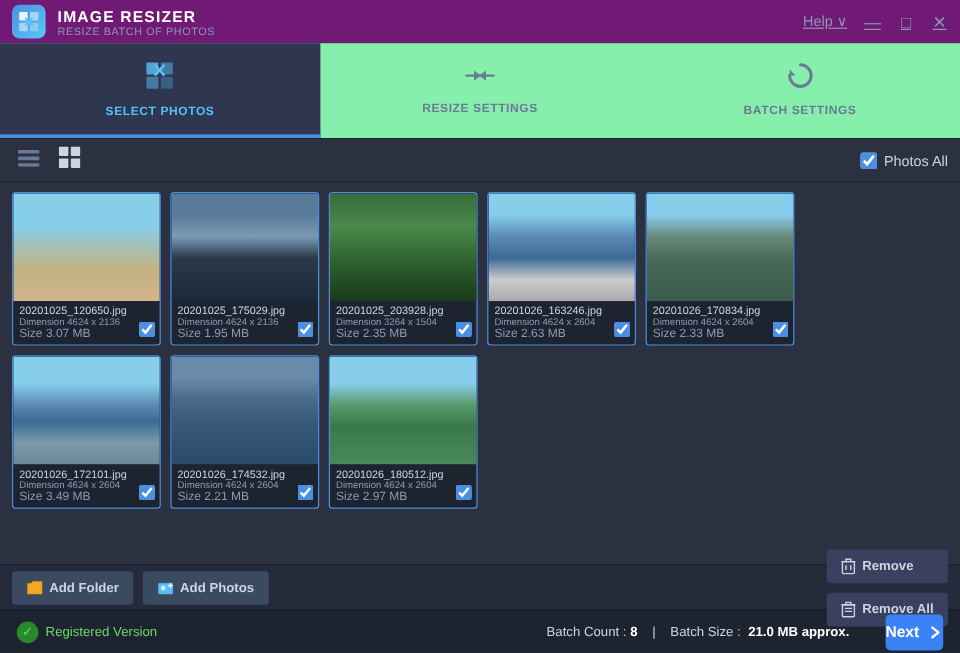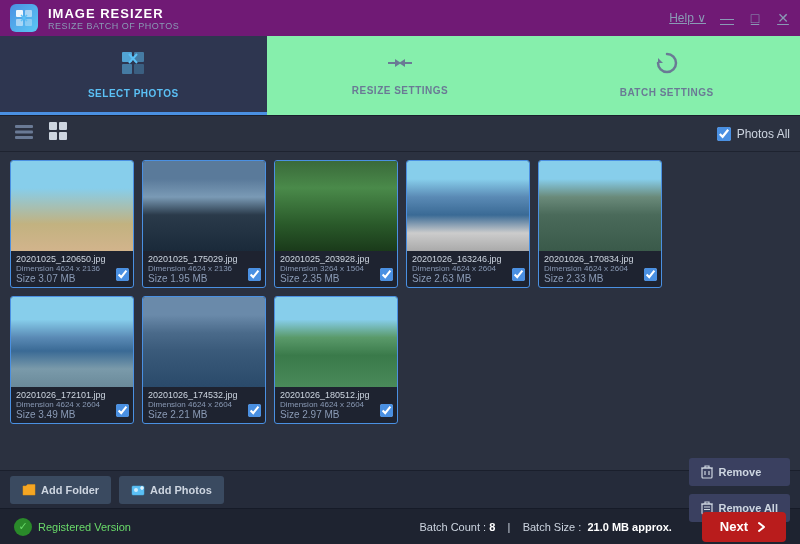--- a/index.html
+++ b/index.html
@@ -268,25 +268,25 @@
     }
     .status-info {
       margin-left: auto;
       font-size: 11px;
       color: #cdd5e0;
     }
     .status-info strong { color: #fff; }
     .btn-next {
       margin-left: 20px;
       height: 30px;
-      background: #b91c1c;
+      background: #3b82f6;
       color: #fff;
       border: none;
       border-radius: 4px;
-      padding: 0 18px;
+      padding: 0 0;
       font-size: 13px;
       font-weight: bold;
       cursor: pointer;
       display: flex;
       align-items: center;
       gap: 6px;
     }
   </style>
 </head>
 <body>

